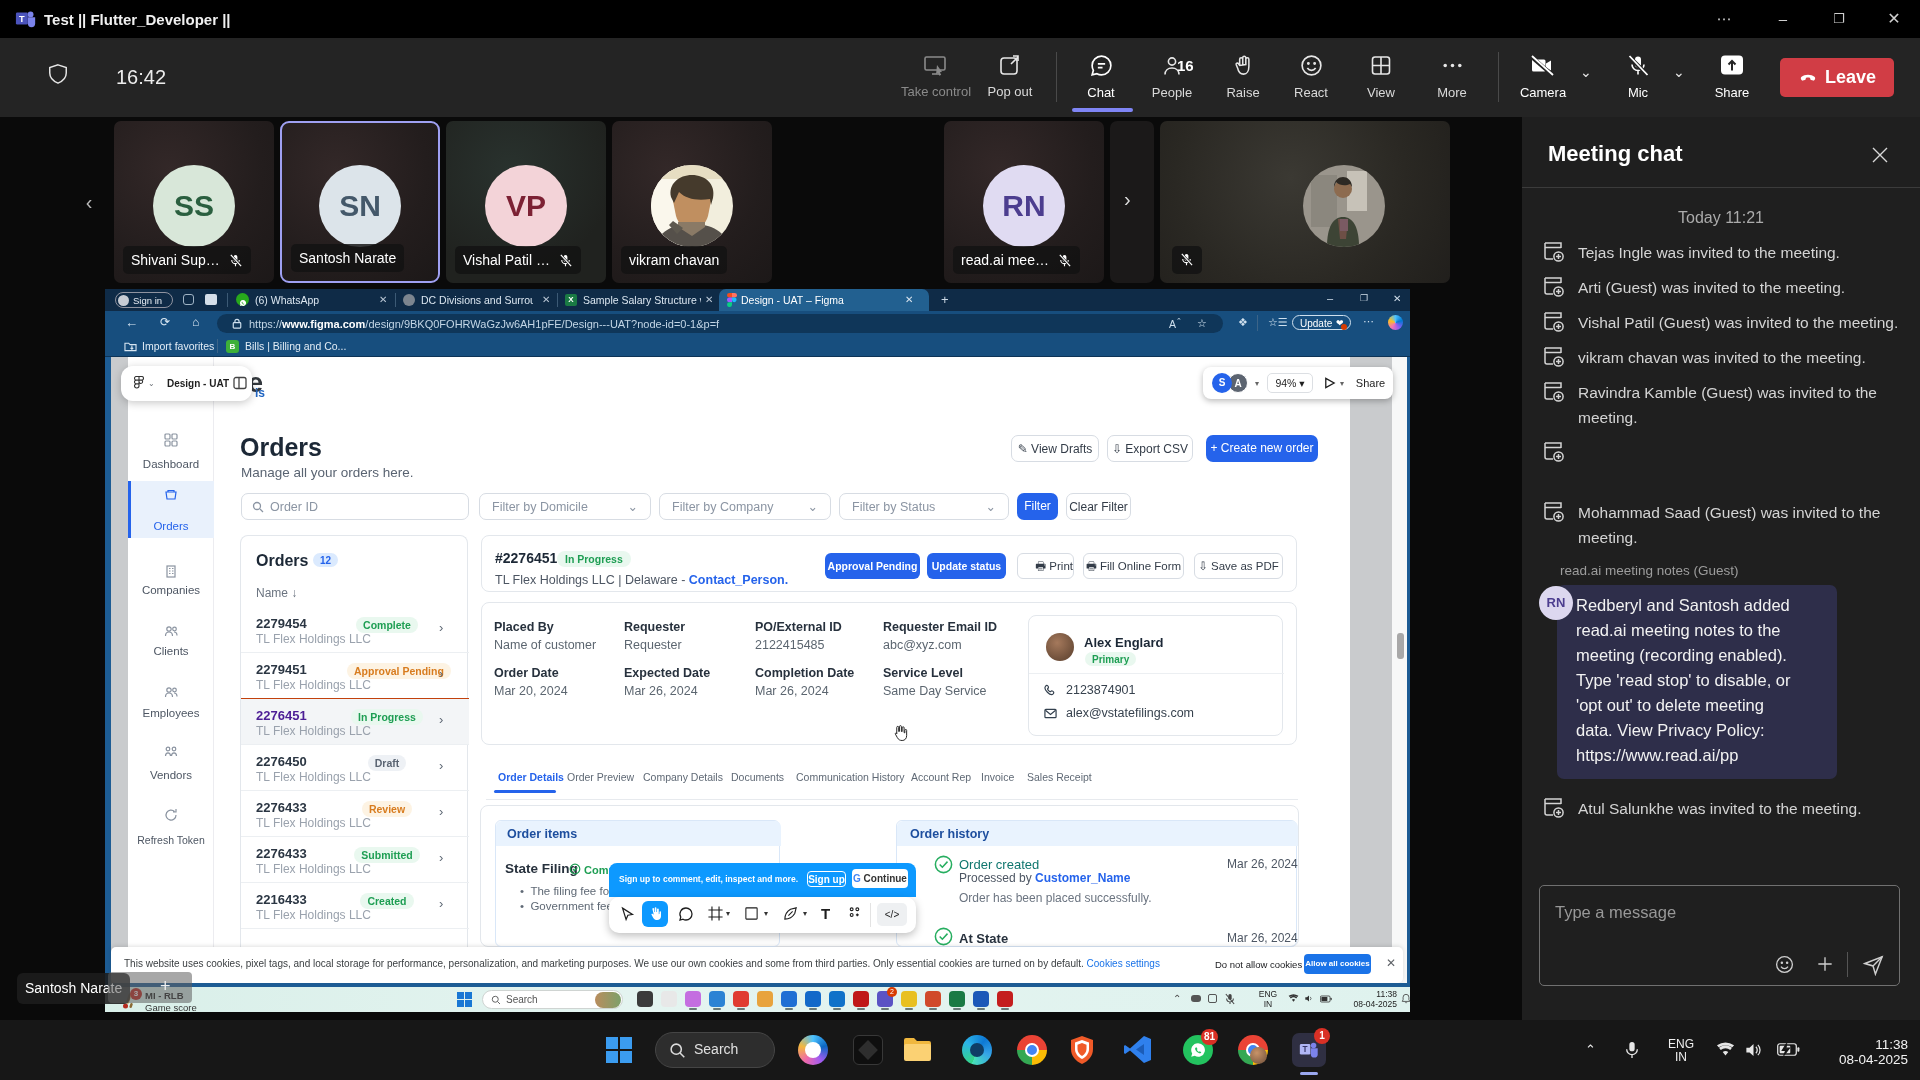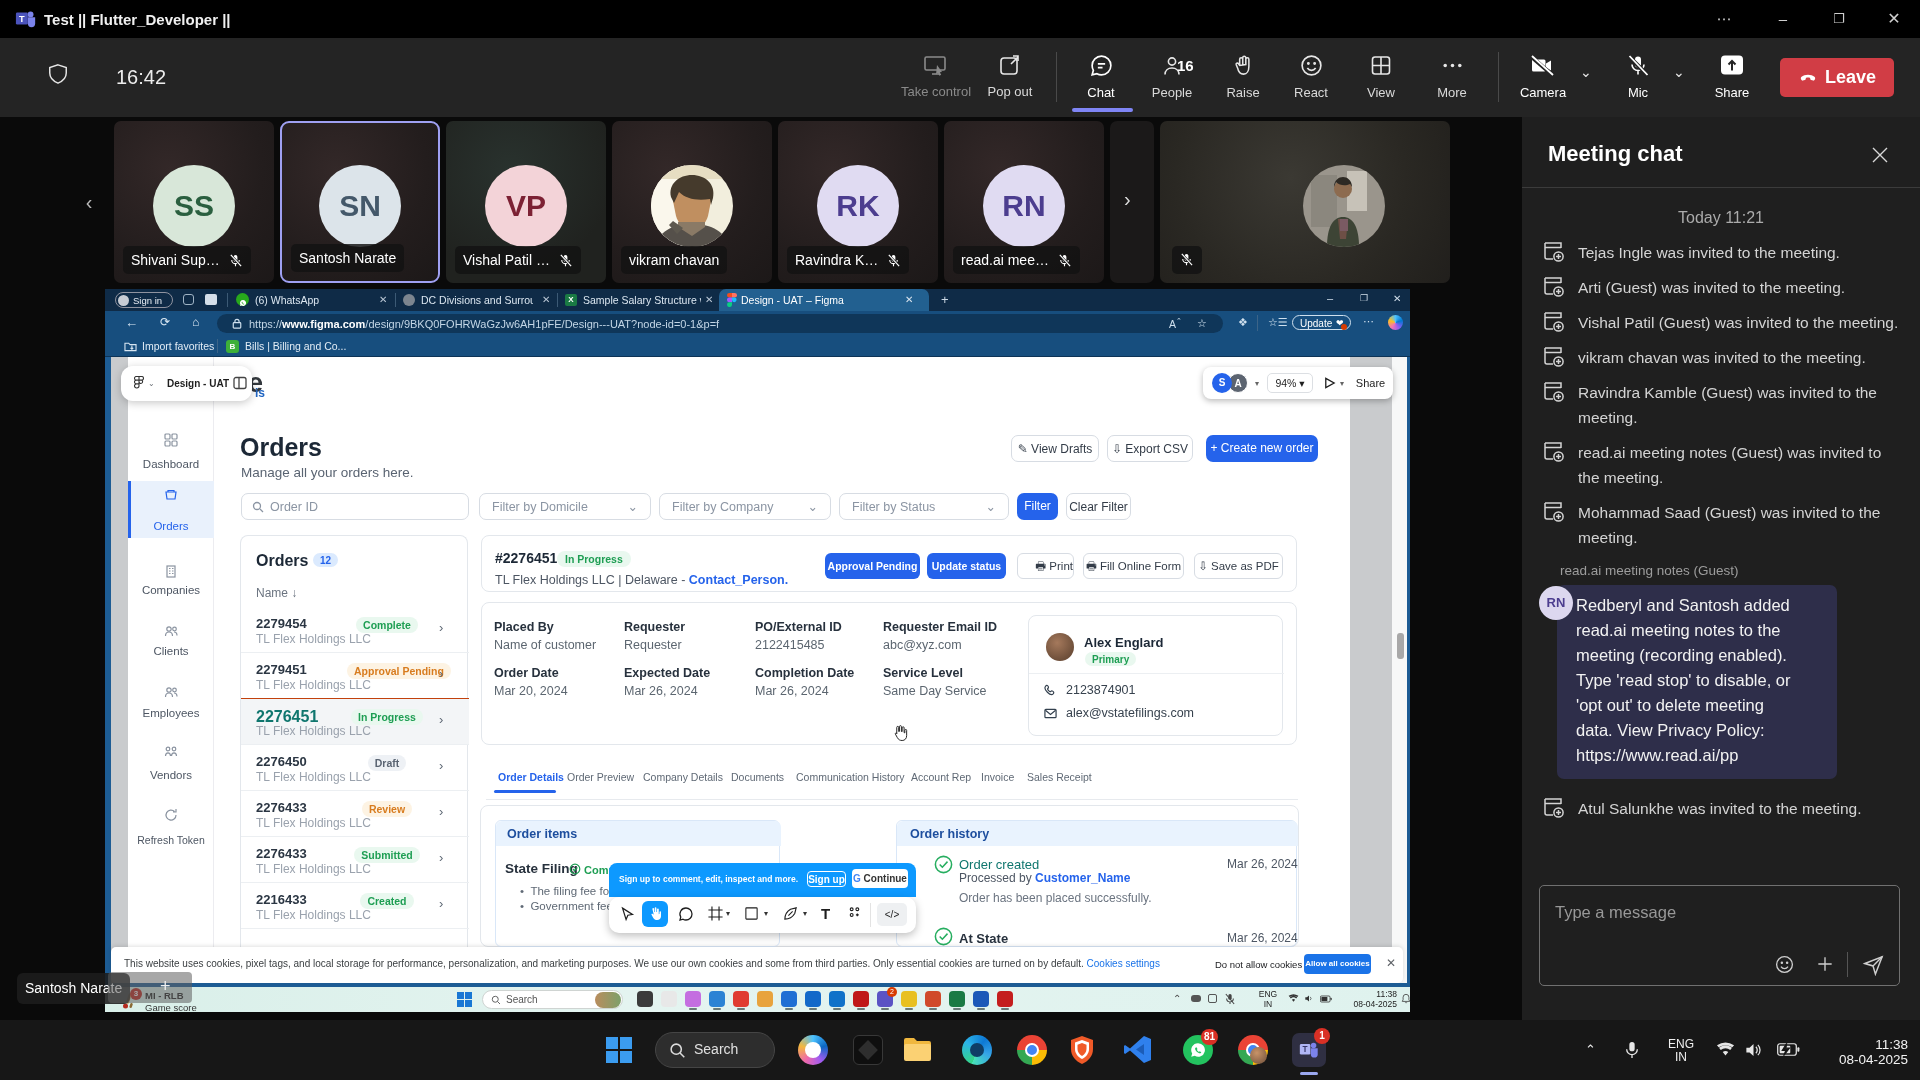--- a/index.html
+++ b/index.html
@@ -188,29 +188,20 @@
     </div>
     <div class="tile" style="left:446px;background:radial-gradient(circle at 40% 30%, #29322e 0%, #20221f 70%)">
       <div class="avatar" style="background:#f3d3d8;color:#7c2134">VP</div>
       <div class="npill">Vishal Patil …<svg class="micoff" width="15" height="15" viewBox="0 0 24 24" fill="none" stroke="#fff" stroke-width="1.8">
             <rect x="9" y="3" width="6" height="11" rx="3" fill="#fff" stroke="none"></rect>
             <path d="M6 11a6 6 0 0 0 12 0M12 17v4"></path>
             <path d="M4 3l17 18" stroke="#1a1a1a" stroke-width="4"></path>
             <path d="M4.5 3l16.5 18" stroke="#fff" stroke-width="1.8"></path>
           </svg></div>
     </div>
-    <div class="tile" style="left:778px">
-      <div class="avatar" style="background:#e0dbf2;color:#4c3d8f">RK</div>
-      <div class="npill">Ravindra K…<svg class="micoff" width="15" height="15" viewBox="0 0 24 24" fill="none" stroke="#fff" stroke-width="1.8">
-            <rect x="9" y="3" width="6" height="11" rx="3" fill="#fff" stroke="none"></rect>
-            <path d="M6 11a6 6 0 0 0 12 0M12 17v4"></path>
-            <path d="M4 3l17 18" stroke="#1a1a1a" stroke-width="4"></path>
-            <path d="M4.5 3l16.5 18" stroke="#fff" stroke-width="1.8"></path>
-          </svg></div>
-    </div>
     <div class="tile" style="left:944px">
       <div class="avatar" style="background:#e0dbf2;color:#4c3d8f">RN</div>
       <div class="npill">read.ai mee…<svg class="micoff" width="15" height="15" viewBox="0 0 24 24" fill="none" stroke="#fff" stroke-width="1.8">
             <rect x="9" y="3" width="6" height="11" rx="3" fill="#fff" stroke="none"></rect>
             <path d="M6 11a6 6 0 0 0 12 0M12 17v4"></path>
             <path d="M4 3l17 18" stroke="#1a1a1a" stroke-width="4"></path>
             <path d="M4.5 3l16.5 18" stroke="#fff" stroke-width="1.8"></path>
           </svg></div>
     </div>
     <div class="abs" style="left:1110px;top:4px;width:44px;height:162px;background:#1b1919;border-radius:7px">
@@ -274,21 +265,20 @@
       <path d="M4 4h16v5M4 4v14a2 2 0 0 0 2 2h6M4 8.5h16"></path>
       <circle cx="17.5" cy="17.5" r="4.6"></circle>
       <path d="M17.5 15v5M15 17.5h5"></path>
     </svg>
   <div class="sysmsg" style="top:380px">Ravindra Kamble (Guest) was invited to the meeting.</div>
   <svg class="sysic" style="top:439px" viewBox="0 0 24 24" fill="none" stroke="#d4d4d4" stroke-width="1.5">
       <path d="M4 4h16v5M4 4v14a2 2 0 0 0 2 2h6M4 8.5h16"></path>
       <circle cx="17.5" cy="17.5" r="4.6"></circle>
       <path d="M17.5 15v5M15 17.5h5"></path>
     </svg>
-  <div class="sysmsg" style="top:440px">read.ai meeting notes (Guest) was invited to the meeting.</div>
   <svg class="sysic" style="top:499px" viewBox="0 0 24 24" fill="none" stroke="#d4d4d4" stroke-width="1.5">
       <path d="M4 4h16v5M4 4v14a2 2 0 0 0 2 2h6M4 8.5h16"></path>
       <circle cx="17.5" cy="17.5" r="4.6"></circle>
       <path d="M17.5 15v5M15 17.5h5"></path>
     </svg>
   <div class="sysmsg" style="top:500px">Mohammad Saad (Guest) was invited to the meeting.</div>
 
   <div class="abs" style="left:1560px;top:563px;font-size:13.5px;color:#9d9d9d">read.ai meeting notes (Guest)</div>
   <div class="abs" style="left:1539px;top:586px;width:34px;height:34px;border-radius:50%;background:#dcd7ef;color:#4c3d8f;font-size:13px;font-weight:700;text-align:center;line-height:34px;z-index:5">RN</div>
   <div class="abs" style="left:1557px;top:585px;width:280px;height:194px;background:#2e2e4a;border-radius:7px;color:#f2f2f2;font-size:16.5px;line-height:25px;padding:8px 16px 0 19px">Redberyl and Santosh added<br>read.ai meeting notes to the<br>meeting (recording enabled).<br>Type 'read stop' to disable, or<br>'opt out' to delete meeting<br>data. View Privacy Policy:<br>https://www.read.ai/pp</div>
@@ -471,21 +461,21 @@
   <div class="abs" style="left:106px;top:8px;width:80px;text-align:center"><span style="display:inline-block;background:#e9f8ef;color:#1e9e53;font-size:10.5px;font-weight:700;padding:2px 7px;border-radius:9px;white-space:nowrap">Complete</span></div>
   <div class="abs" style="left:198px;top:13px;color:#5f6975;font-size:13px">›</div>
 </div>
 <div class="abs" style="left:0;top:117px;width:228px;height:46px;border-bottom:1px solid #c2410c">
   <div class="abs" style="left:15px;top:9px;font-size:13px;font-weight:700;color:#2b3643">2279451</div>
   <div class="abs" style="left:15px;top:25px;font-size:12px;color:#9aa2ad">TL Flex Holdings LLC</div>
   <div class="abs" style="left:106px;top:8px;width:80px;text-align:center"><span style="display:inline-block;background:#fdf3e3;color:#d87c1f;font-size:10.5px;font-weight:700;padding:2px 7px;border-radius:9px;white-space:nowrap">Approval Pending</span></div>
   <div class="abs" style="left:198px;top:13px;color:#5f6975;font-size:13px">›</div>
 </div>
 <div class="abs" style="left:0;top:163px;width:228px;height:46px;background:#f3f5f7;border-bottom:1px solid #eceff2">
-  <div class="abs" style="left:15px;top:9px;font-size:16px;font-weight:700;color:#0f766e">2276451</div>
+  <div class="abs" style="left:15px;top:9px;font-size:13px;font-weight:700;color:#4c1d95">2276451</div>
   <div class="abs" style="left:15px;top:25px;font-size:12px;color:#9aa2ad">TL Flex Holdings LLC</div>
   <div class="abs" style="left:106px;top:8px;width:80px;text-align:center"><span style="display:inline-block;background:#e9f8ef;color:#1e9e53;font-size:10.5px;font-weight:700;padding:2px 7px;border-radius:9px;white-space:nowrap">In Progress</span></div>
   <div class="abs" style="left:198px;top:13px;color:#5f6975;font-size:13px">›</div>
 </div>
 <div class="abs" style="left:0;top:209px;width:228px;height:46px;border-bottom:1px solid #eceff2">
   <div class="abs" style="left:15px;top:9px;font-size:13px;font-weight:700;color:#2b3643">2276450</div>
   <div class="abs" style="left:15px;top:25px;font-size:12px;color:#9aa2ad">TL Flex Holdings LLC</div>
   <div class="abs" style="left:106px;top:8px;width:80px;text-align:center"><span style="display:inline-block;background:#eef1f5;color:#5a6472;font-size:10.5px;font-weight:700;padding:2px 7px;border-radius:9px;white-space:nowrap">Draft</span></div>
   <div class="abs" style="left:198px;top:13px;color:#5f6975;font-size:13px">›</div>
 </div>

